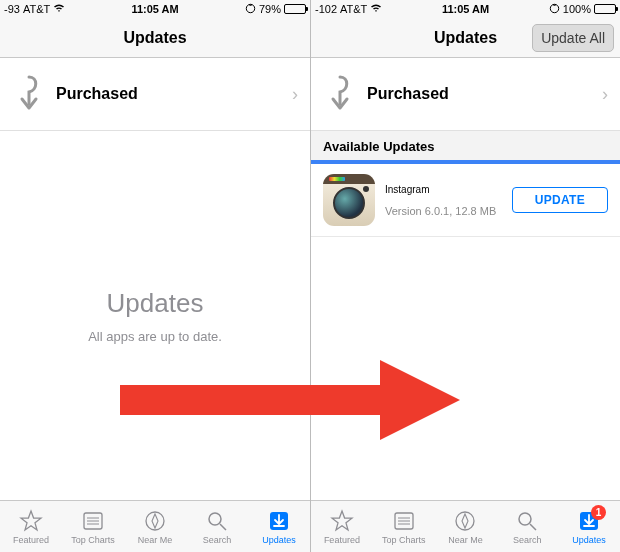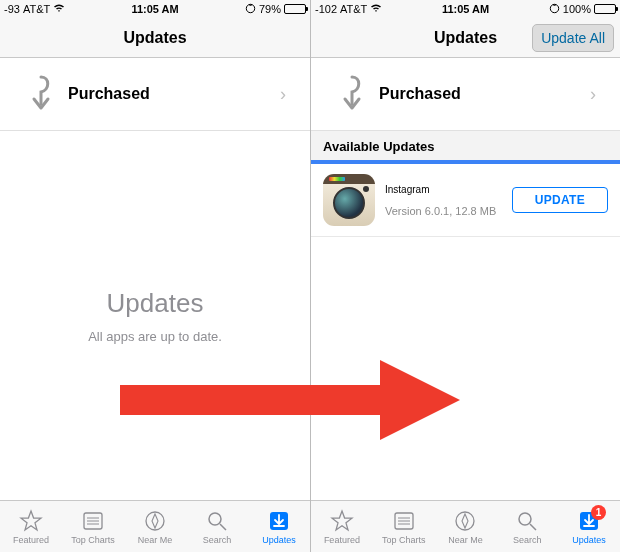--- a/index.html
+++ b/index.html
@@ -12,23 +12,23 @@
 .sb-left { display: flex; align-items: center; gap: 3px; }
 .sb-center { flex: 1; text-align: center; font-weight: 600; }
 .sb-right { display: flex; align-items: center; gap: 3px; justify-content: flex-end; text-align: right; }
 .battery { width: 22px; height: 10px; border: 1px solid #000; border-radius: 2px; position: relative; display: inline-block; }
 .battery::after { content: ""; position: absolute; right: -3px; top: 2px; width: 2px; height: 4px; background: #000; border-radius: 0 1px 1px 0; }
 .battery-fill { height: 100%; background: #4cd964; border-radius: 1px; }
 
 .navbar { height: 40px; display: flex; align-items: center; justify-content: center; position: relative; border-bottom: 1px solid #c8c8c8; background: #f7f7f7; }
 .nav-title { font-size: 16px; font-weight: 600; color: #000; }
 .nav-right { position: absolute; right: 6px; top: 6px; }
-.update-all { background: #ddd; border: 1px solid #bbb; border-radius: 5px; padding: 5px 8px; font-size: 14px; color: #0369a1; }
-
-.row-purchased { display: flex; align-items: center; padding: 16px 24px; border-bottom: 1px solid #e0e0e0; }
+.update-all { background: #ddd; border: 1px solid #bbb; border-radius: 5px; padding: 5px 8px; font-size: 14px; color: #404040; }
+
+.row-purchased { display: flex; align-items: center; padding: 16px 12px; border-bottom: 1px solid #e0e0e0; }
 .purchased-icon { width: 34px; height: 40px; position: relative; margin-right: 10px; }
 .purchased-label { font-size: 16px; font-weight: 600; color: #000; flex: 1; }
 .chevron { color: #c0c0c0; font-size: 18px; }
 
 .section-header { padding: 8px 12px 6px; font-size: 13px; font-weight: 700; background: #f3f3f3; border-bottom: 4px solid #3b82f6; }
 .update-item { display: flex; align-items: center; padding: 10px 12px; border-bottom: 1px solid #e8e8e8; }
 .app-icon { width: 52px; height: 52px; border-radius: 11px; margin-right: 10px; background: linear-gradient(#f6efe1,#d9cdb5); position: relative; overflow: hidden; }
 .app-icon .lens { width: 32px; height: 32px; border-radius: 50%; background: radial-gradient(circle at 35% 35%, #6aa, #234 70%); position: absolute; left: 10px; top: 13px; border: 2px solid #333; }
 .app-icon .bar { position: absolute; top: 0; left: 0; right: 0; height: 10px; background: #5a4a3a; }
 .app-icon .rainbow { position: absolute; top: 3px; left: 6px; width: 16px; height: 4px; background: linear-gradient(90deg,#e33,#ed3,#3c3,#39e); border-radius: 1px; }

